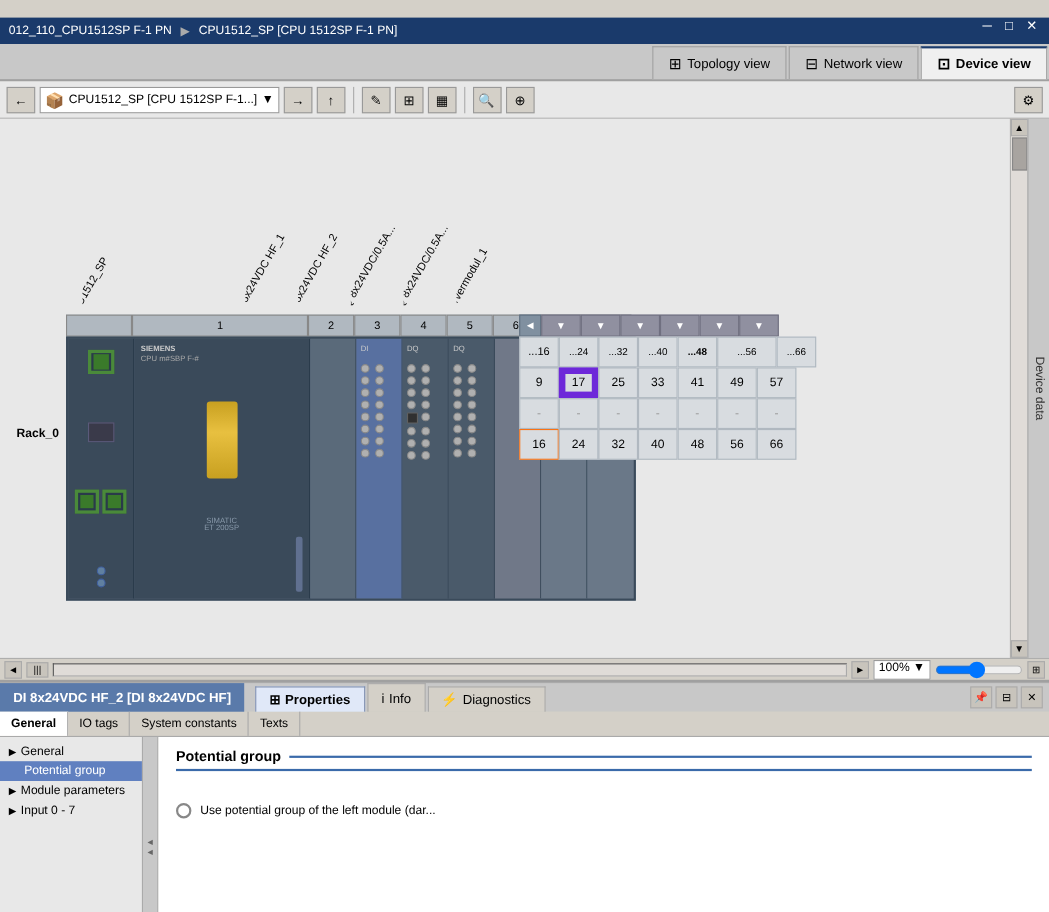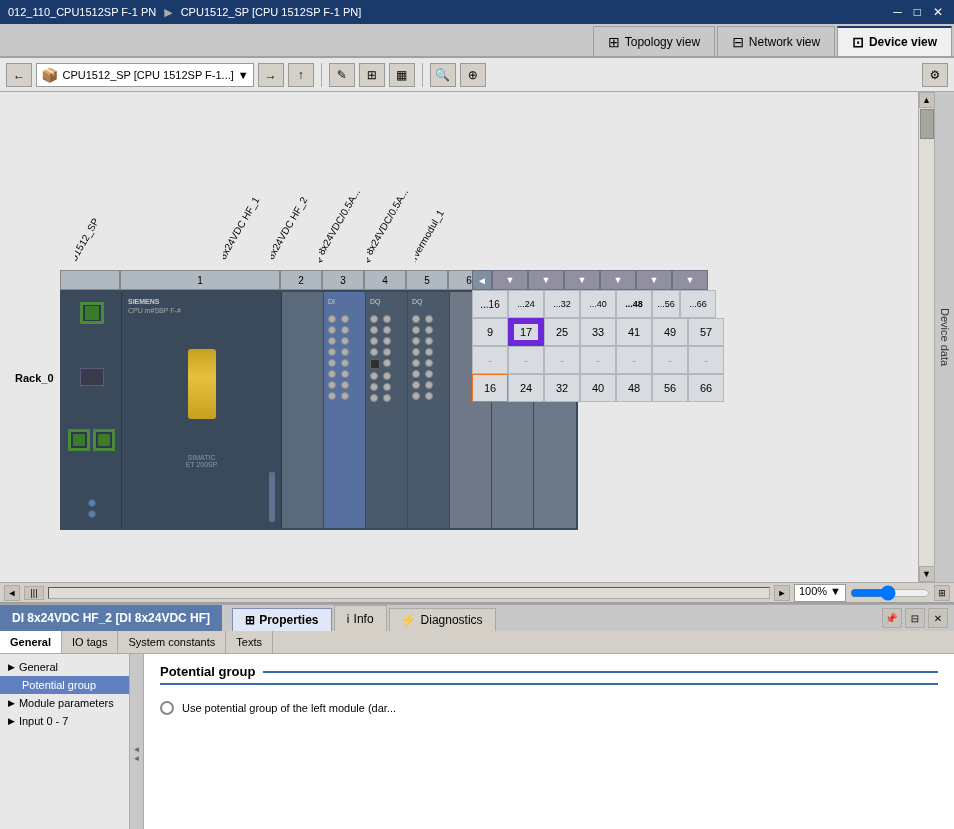--- a/index.html
+++ b/index.html
@@ -4,24 +4,24 @@
   <style>
     * { box-sizing: border-box; margin: 0; padding: 0; }
     body { font-family: Arial, sans-serif; font-size: 12px; background: #d4d0c8; width: 954px; height: 829px; overflow: hidden; }
 
     
     .title-bar {
       background: #1a3a6b;
       color: white;
       height: 24px;
       display: flex;
-      align-items: center;
       padding: 0 8px;
       font-size: 11px;
       justify-content: space-between;
+      margin-top: 16px;
     }
     .title-bar-left { display: flex; align-items: center; gap: 4px; }
     .title-bar-right { display: flex; gap: 6px; }
     .title-btn { color: white; font-size: 12px; cursor: pointer; padding: 0 3px; }
     .breadcrumb-sep { color: #aaa; margin: 0 4px; }
 
     
     .view-tabs {
       background: #c8c8c8;
       height: 34px;
@@ -521,21 +521,21 @@
       <div style="width:36px;height:20px;background:#9090a0;border:1px solid #707080;display:flex;align-items:center;justify-content:center;cursor:pointer;font-size:9px;color:white;">▼</div>
       <div style="width:36px;height:20px;background:#9090a0;border:1px solid #707080;display:flex;align-items:center;justify-content:center;cursor:pointer;font-size:9px;color:white;">▼</div>
     </div>
 
     <div style="position:absolute;top:198px;left:472px;display:flex;">
       <div style="width:36px;height:28px;background:#d8dce0;border:1px solid #b0b8c0;display:flex;align-items:center;justify-content:center;font-size:10px;">...16</div>
       <div style="width:36px;height:28px;background:#d8dce0;border:1px solid #b0b8c0;display:flex;align-items:center;justify-content:center;font-size:9px;">...24</div>
       <div style="width:36px;height:28px;background:#d8dce0;border:1px solid #b0b8c0;display:flex;align-items:center;justify-content:center;font-size:9px;">...32</div>
       <div style="width:36px;height:28px;background:#d8dce0;border:1px solid #b0b8c0;display:flex;align-items:center;justify-content:center;font-size:9px;">...40</div>
       <div style="width:36px;height:28px;background:#d8dce0;border:1px solid #b0b8c0;display:flex;align-items:center;justify-content:center;font-size:9px;font-weight:bold;">...48</div>
-      <div style="width:28px;height:28px;background:#d8dce0;border:1px solid #b0b8c0;display:flex;align-items:center;justify-content:center;font-size:9px;">...56</div>
+      <div style="width:54px;height:28px;background:#d8dce0;border:1px solid #b0b8c0;display:flex;align-items:center;justify-content:center;font-size:9px;">...56</div>
       <div style="width:36px;height:28px;background:#d8dce0;border:1px solid #b0b8c0;display:flex;align-items:center;justify-content:center;font-size:9px;">...66</div>
     </div>
 
     <div style="position:absolute;top:226px;left:472px;">
       <div style="display:flex;">
         <div style="width:36px;height:28px;background:#d8dce0;border:1px solid #b0b8c0;display:flex;align-items:center;justify-content:center;font-size:11px;">9</div>
         <div style="width:36px;height:28px;background:#d8dce0;border:6px solid #6d28d9;display:flex;align-items:center;justify-content:center;font-size:11px;">17</div>
         <div style="width:36px;height:28px;background:#d8dce0;border:1px solid #b0b8c0;display:flex;align-items:center;justify-content:center;font-size:11px;">25</div>
         <div style="width:36px;height:28px;background:#d8dce0;border:1px solid #b0b8c0;display:flex;align-items:center;justify-content:center;font-size:11px;">33</div>
         <div style="width:36px;height:28px;background:#d8dce0;border:1px solid #b0b8c0;display:flex;align-items:center;justify-content:center;font-size:11px;">41</div>
@@ -649,21 +649,21 @@
 
     <div class="collapse-arrow">
       <span>◄</span>
       <span>◄</span>
     </div>
 
     <div class="props-content">
       <div class="section-title">
         <span>Potential group</span>
       </div>
-      <div style="margin-top:16px;">
+      <div style="margin-top:29px;">
         <div class="radio-option">
           <div class="radio-circle"></div>
           <span>Use potential group of the left module (dar...</span>
         </div>
       </div>
     </div>
   </div>
 </div>
 
 </body></html>

